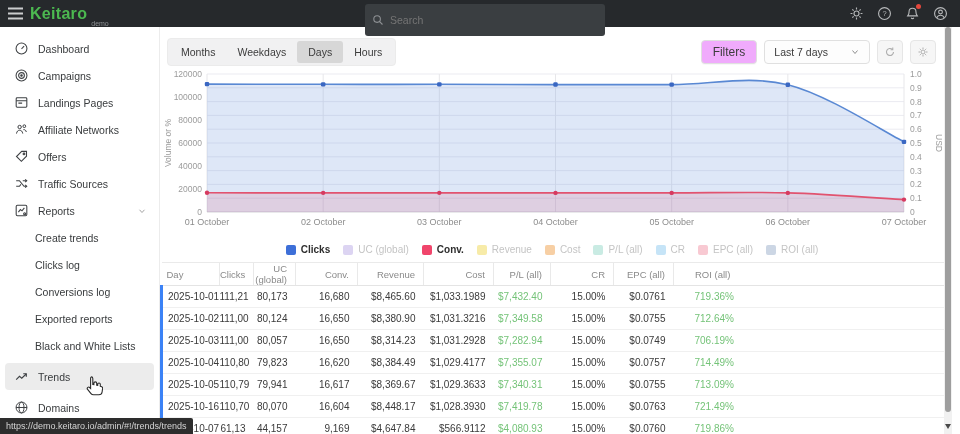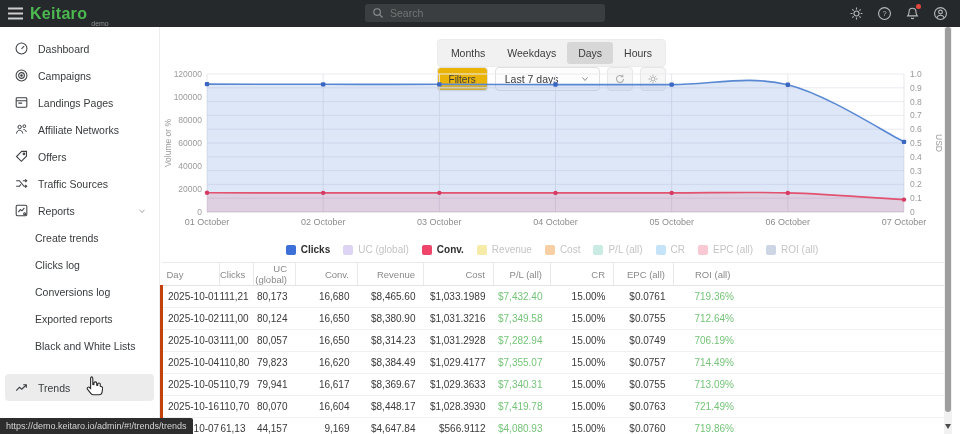--- a/index.html
+++ b/index.html
@@ -8,48 +8,48 @@
   .app { position:relative; width:960px; height:434px; }
 
   
   .hdr { position:absolute; top:0; left:0; right:0; height:27px; background:#26292c;
     display:flex; align-items:center; z-index:20; }
   .burger { width:30px; display:flex; justify-content:center; align-items:center; cursor:pointer; }
   .logo { display:flex; align-items:flex-end; cursor:pointer; }
   .logo b { color:#4cb950; font-size:16px; font-weight:800; letter-spacing:.3px; line-height:27px; }
   .logo sup { color:#8f9295; font-size:7px; margin:5px 0 0 4px; }
   .srch { position:absolute; left:365px; top:4px; width:240px; height:16px; background:#3a3e41;
-    border-radius:3px; display:flex; align-items:center; padding:9px 7px; gap:6px; }
+    border-radius:3px; display:flex; align-items:center; padding:16px 7px; gap:6px; }
   .srch input { flex:1; background:transparent; border:none; outline:none; color:#9a9da0; font-size:10.5px; }
   .hicons { position:absolute; right:12px; top:0; height:27px; display:flex; align-items:center; gap:13px; color:#b6b8ba; }
   .hico { position:relative; width:15px; height:15px; cursor:pointer; display:flex; }
   .hico svg { width:15px; height:15px; }
   .bell-dot { position:absolute; top:-2px; right:-1px; width:5px; height:5px; border-radius:50%; background:#e4473c; }
 
   
   .sidebar { position:absolute; left:0; top:27px; width:160px; bottom:8px; background:#fff;
     border-right:1px solid #ececec; padding-top:8px; z-index:10; }
   .side-item { height:27px; display:flex; align-items:center; padding-left:14px; gap:9px;
     font-size:10.5px; color:#383b3d; cursor:pointer; white-space:nowrap; }
   .side-item.sub { padding-left:35px; }
-  .side-item.active { background:#ececec; border-radius:4px; margin:15px 5px; padding-left:9px; }
+  .side-item.active { background:#ececec; border-radius:4px; margin:4px 5px; padding-left:9px; }
   .sicon { width:15px; height:15px; color:#3e4144; flex:0 0 15px; display:flex; }
   .sicon svg { width:15px; height:15px; }
   .chev { margin-left:auto; margin-right:12px; color:#9a9a9a; display:flex; }
   .chev svg { width:10px; height:10px; }
 
   
   .main { position:absolute; left:160px; top:27px; width:784px; bottom:0; background:#fff; overflow:hidden; }
-  .toolbar { display:flex; justify-content:space-between; align-items:center; padding:12px 8px 2px 7px; height:40px;flex-direction:column; }
+  .toolbar { display:flex; justify-content:space-between; align-items:center; padding:12px 8px 2px 7px; height:40px; }
   .tabs { display:flex; background:#f1f1f2; border:1px solid #ebebeb; border-radius:4px; padding:2px; }
   .tab { padding:5px 11px; font-size:10.5px; color:#3c3c3c; border-radius:3px; cursor:pointer; }
   .tab.active { background:#d7d7d7; }
   .tright { display:flex; align-items:center; gap:7px; }
-  .btn { height:24px; background:#eab308; border:1px solid #e0e0e0; border-radius:4px;
-    font-size:10px; color:#3c3c3c; padding:0 11px; cursor:pointer; box-shadow:0 1px 1px rgba(0,0,0,.03);
+  .btn { height:24px; background:#f0abfc; border:1px solid #e0e0e0; border-radius:4px;
+    font-size:12px; color:#3c3c3c; padding:0 11px; cursor:pointer; box-shadow:0 1px 1px rgba(0,0,0,.03);
     font-family:"Liberation Sans", sans-serif; }
   .select { height:24px; background:#fdfdfd; border:1px solid #e0e0e0; border-radius:4px;
     display:flex; align-items:center; gap:22px; padding:0 9px; font-size:10.5px; color:#3c3c3c; cursor:pointer; }
   .select svg { width:10px; height:10px; color:#8f8f8f; }
   .iconbtn { width:26px; height:24px; background:#f6f6f6; border:1px solid #e6e6e6; border-radius:4px;
     display:flex; align-items:center; justify-content:center; color:#aeaeae; cursor:pointer; }
   .iconbtn svg { width:12px; height:12px; }
 
   .chartbox { position:relative; }
   .tick { font-size:8.5px; fill:#9b9b9b; }
@@ -59,21 +59,21 @@
   .legend { display:flex; justify-content:center; align-items:center; gap:13px; margin:3px 0 7px; }
   .leg { display:flex; align-items:center; font-size:10px; color:#c4c4c4; cursor:pointer; }
   .leg.on { color:#2e2e2e; font-weight:bold; }
   .leg .sw { width:10px; height:10px; border-radius:2px; margin-right:5px; }
 
   table { width:100%; border-collapse:collapse; table-layout:fixed; font-size:10px; }
   thead th { height:22px; font-weight:normal; font-size:9.5px; color:#8a8a8a;
     border-top:1px solid #eaeaea; border-bottom:1px solid #e4e4e4; border-left:1px solid #e9e9e9; cursor:pointer; }
   thead th:first-child { border-left:none; }
   tbody td { height:22px; color:#3a3a3a; border-bottom:1px solid #f0f0f0; overflow:hidden; white-space:nowrap; }
-  tbody td:first-child { border-left:3px solid #c2410c; padding-left:5px;margin-left:24px; }
+  tbody td:first-child { border-left:3px solid #3b82f6; padding-left:5px;margin-left:24px; }
   th.l, td.l { text-align:left; padding-left:5px; }
   th.r, td.r { text-align:right; padding-right:8px; }
   th.roi, td.roi { text-align:left; padding-left:21px; }
   td.green { color:#74c378; }
 
   
   .vscroll { position:absolute; right:8px; top:27px; bottom:0; width:8px; background:#f1f1f1; z-index:15; }
   .vthumb { position:absolute; left:1px; right:1px; top:0; height:385px; background:#9e9e9e; border-radius:3px; }
   .varrow { position:absolute; left:1px; bottom:5px; width:0; height:0;
     border-left:3px solid transparent; border-right:3px solid transparent; border-top:5px solid #4a4a4a; }

